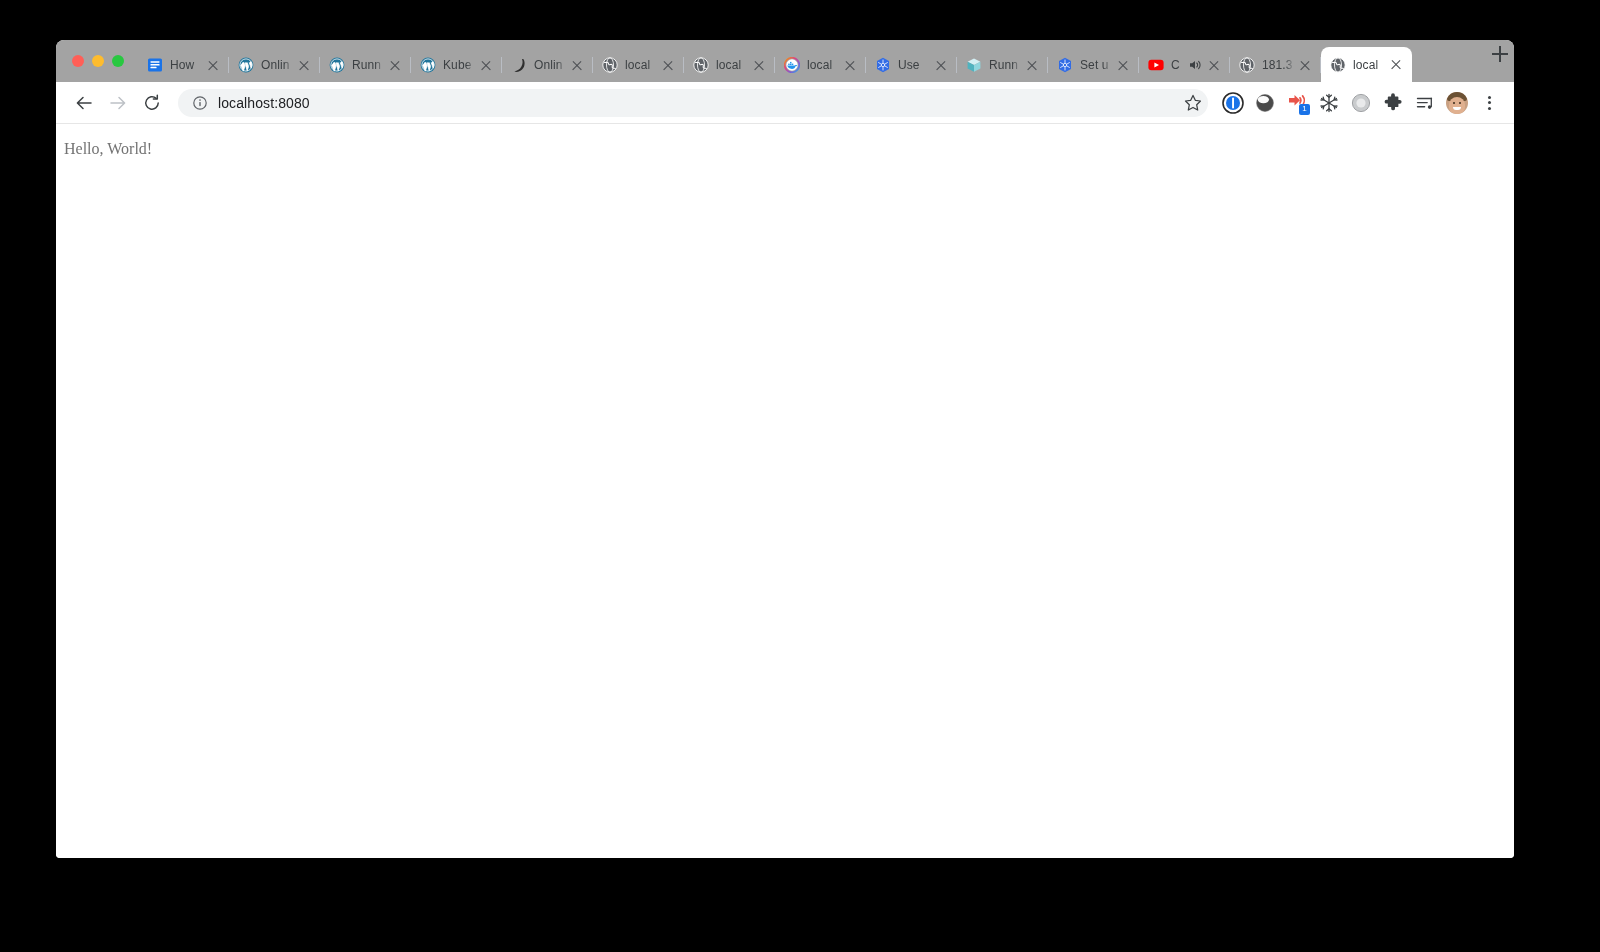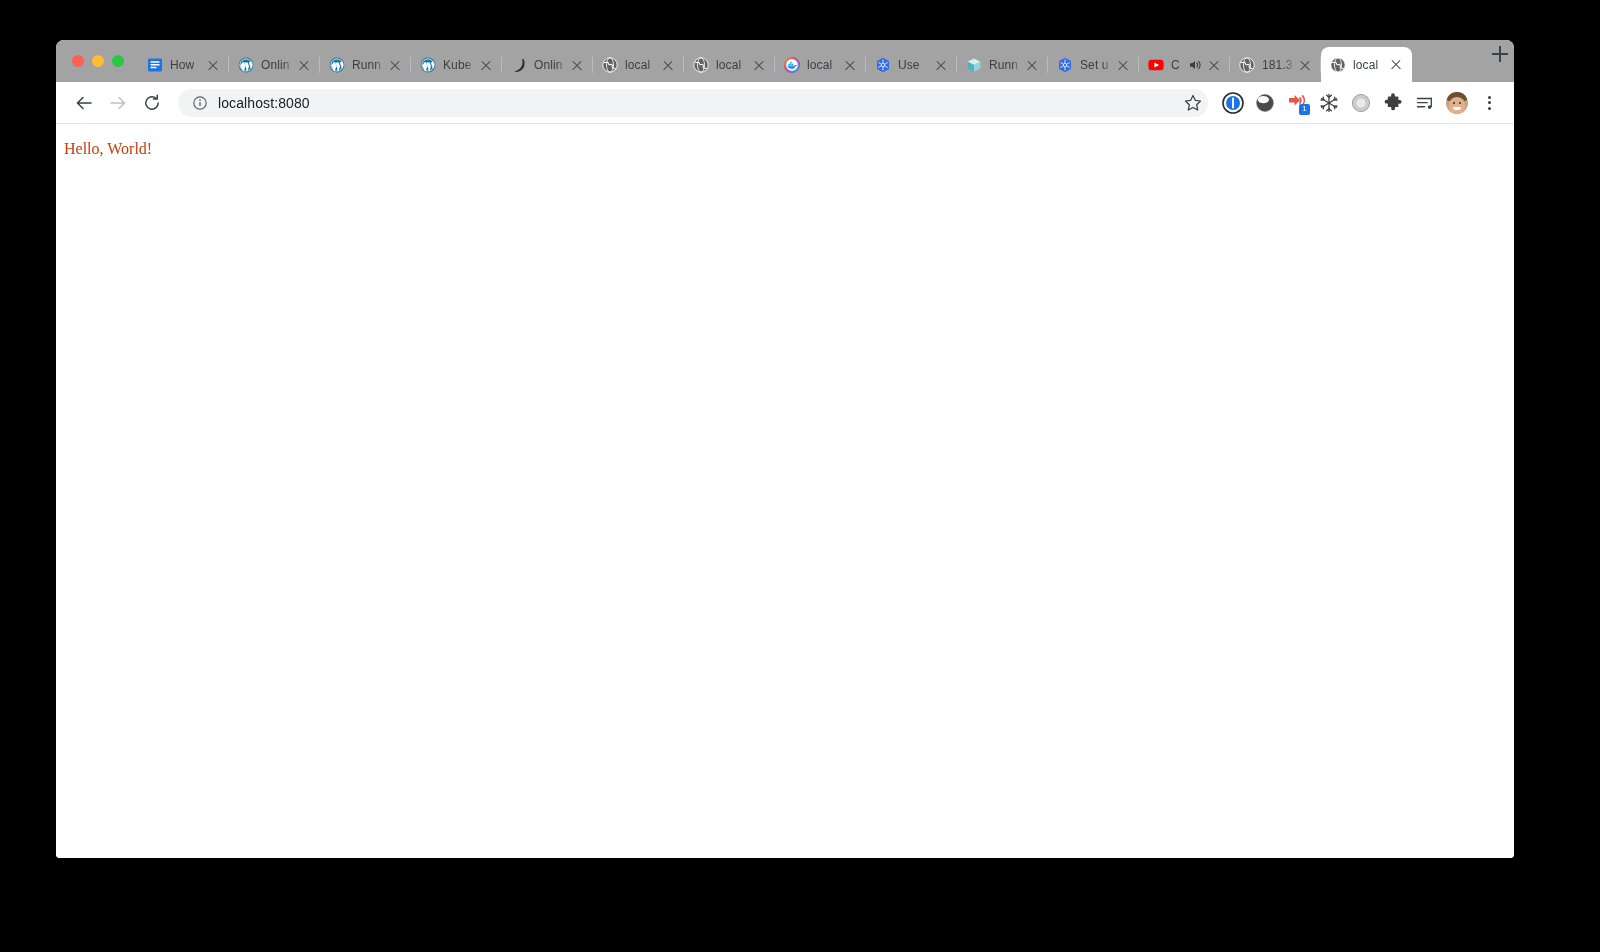--- a/index.html
+++ b/index.html
@@ -176,21 +176,21 @@
 
   
   #page {
     height: calc(100% - 84px);
     background: #ffffff;
     padding: 8px;
   }
   #hello {
     font-family: "Liberation Serif", serif;
     font-size: 16px;
-    color: #c2410c;
+    color: #737373;
     padding-left: 0px;
     padding-top: 8px;
   }
 
   
   #avatar {
     width: 22px; height: 22px;
     border-radius: 50%;
     position: absolute;
     left: 4px; top: 4px;

